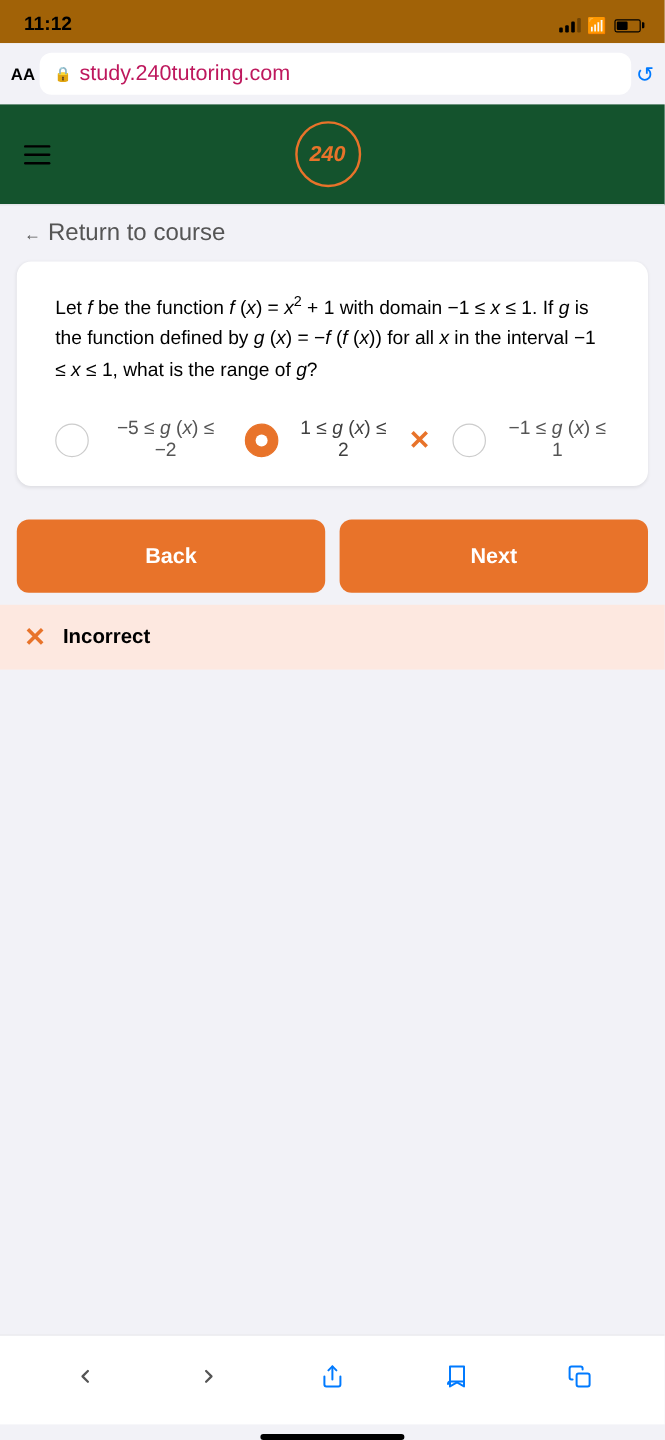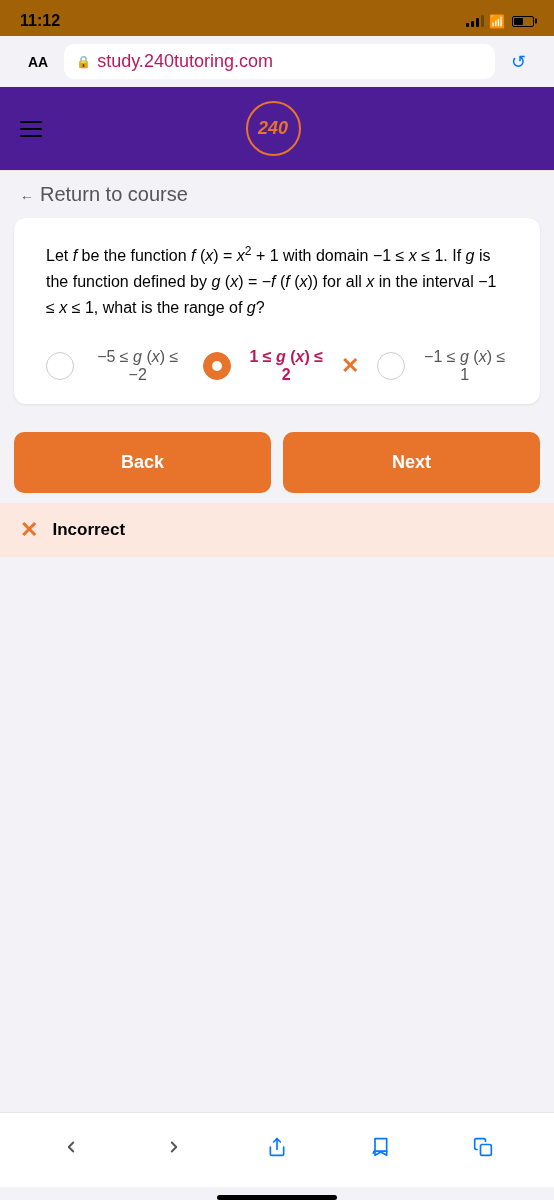--- a/index.html
+++ b/index.html
@@ -70,24 +70,24 @@
     .battery-fill {
       height: 100%;
       width: 50%;
       background: #000;
       border-radius: 1px;
     }
 
     
     .browser-bar {
       background: #f2f2f7;
-      padding: 8px 28px;
-      display: flex;
-      align-items: center;
-      gap: 16px;
+      padding: 8px 9px;
+      display: flex;
+      align-items: center;
+      gap: 4px;
     }
     .browser-aa {
       font-size: 14px;
       font-weight: 600;
       color: #000;
     }
     .address-bar {
       flex: 1;
       background: white;
       border-radius: 10px;
@@ -104,21 +104,21 @@
       font-size: 18px;
       color: #be185d;
     }
     .refresh-icon {
       font-size: 18px;
       color: #007aff;
     }
 
     
     .menu-bar {
-      background: #4c1d95;
+      background: #14532d;
       padding: 14px 20px;
       display: flex;
       align-items: center;
       border-bottom: 1px solid #e5e5ea;
     }
     .hamburger-icon {
       display: flex;
       flex-direction: column;
       gap: 5px;
       cursor: pointer;
@@ -213,22 +213,22 @@
       border-radius: 50%;
       background: white;
     }
     .answer-text {
       font-size: 16px;
       color: #555;
       flex: 1;
       text-align: center;
     }
     .answer-text.selected {
-      color: #be185d;
-      font-weight: 700;
+      color: #404040;
+      font-weight: 400;
     }
     .incorrect-x {
       color: #e8732a;
       font-size: 22px;
       font-weight: 700;
     }
 
     
     .nav-buttons {
       display: flex;

